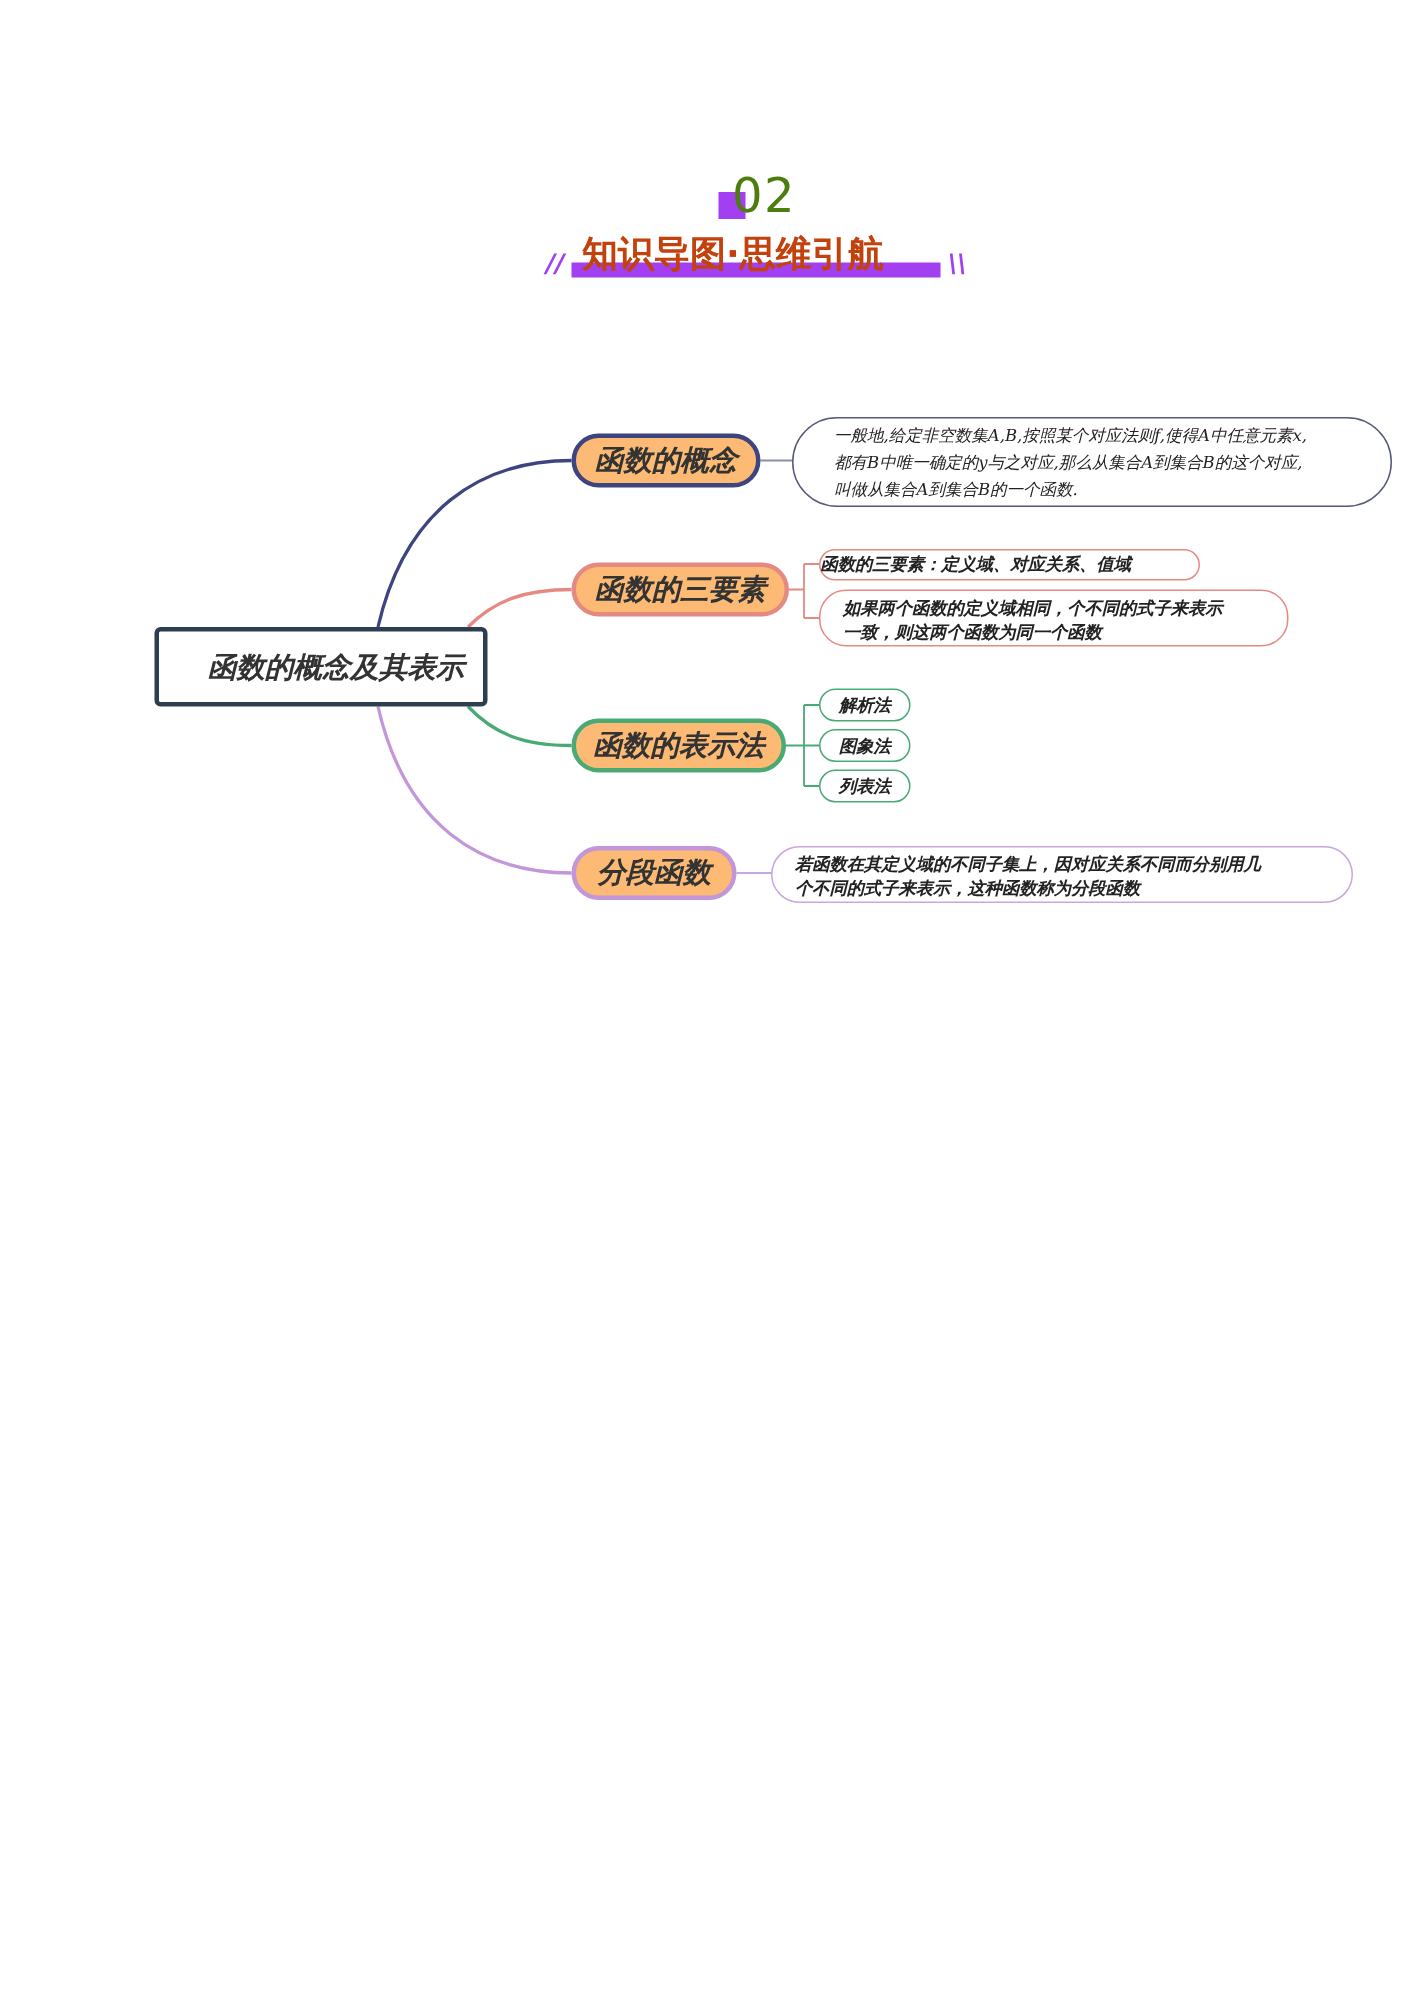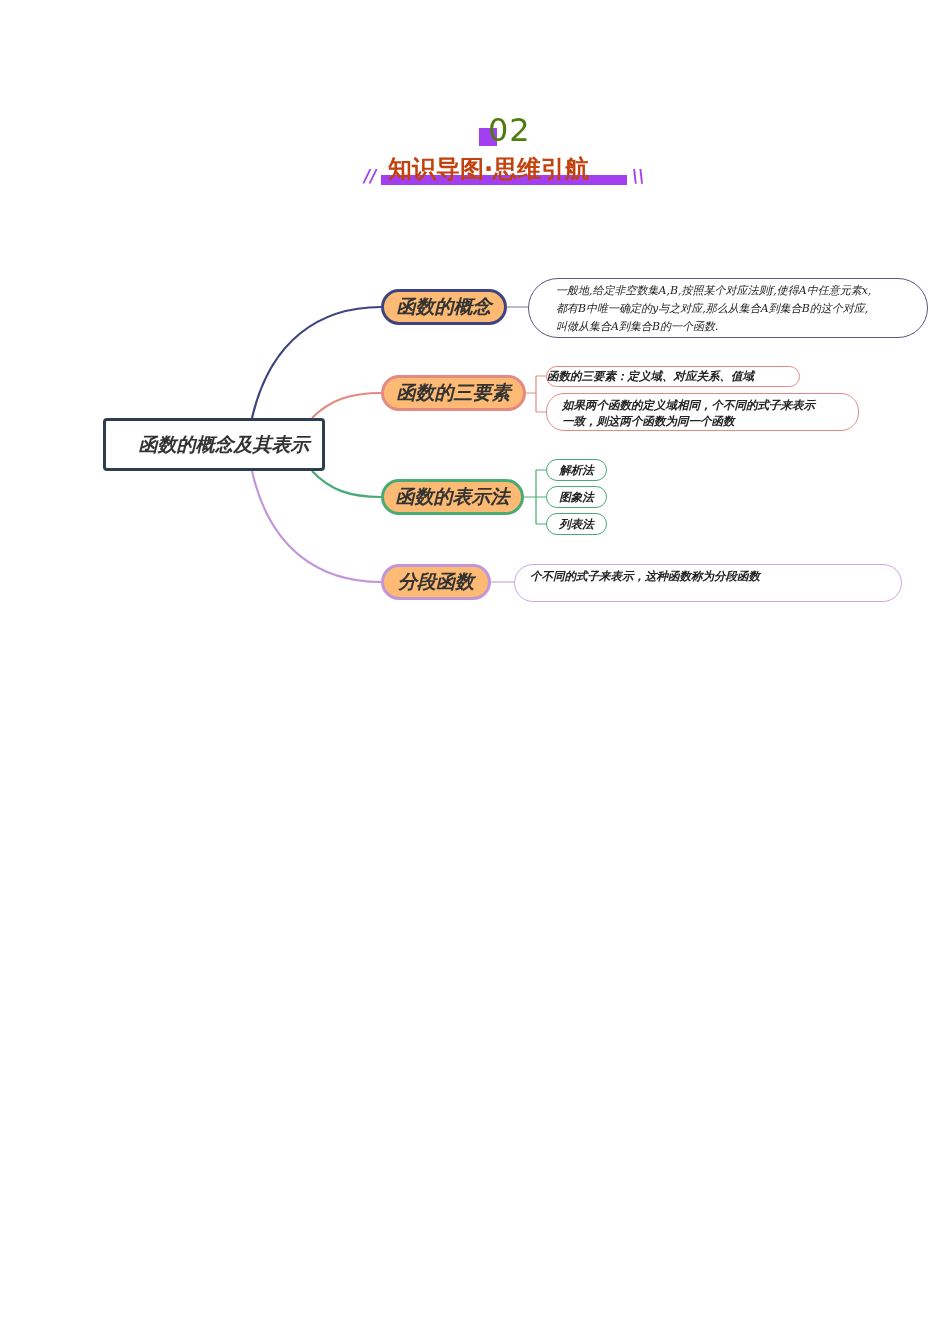--- a/index.html
+++ b/index.html
@@ -102,14 +102,15 @@
   <span>解析法</span>
 </div>
 <div class="abs leaf l3 l3b">
   <span>图象法</span>
 </div>
 <div class="abs leaf l3 l3c">
   <span>列表法</span>
 </div>
 
 <div class="abs leaf l4">
+  <div>若函数在其定义域的不同子集上，因对应关系不同而分别用几</div>
   <div>个不同的式子来表示，这种函数称为分段函数</div>
 </div>
 
 </body></html>

